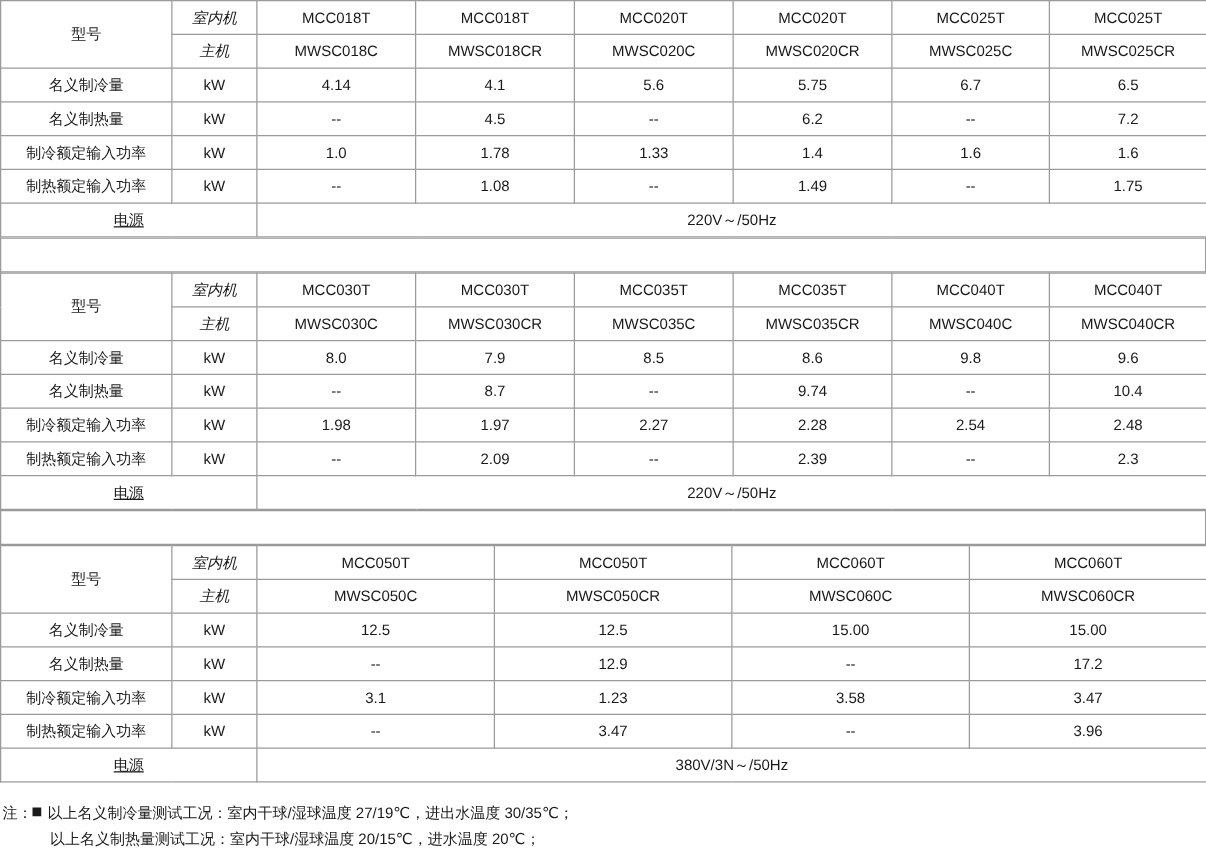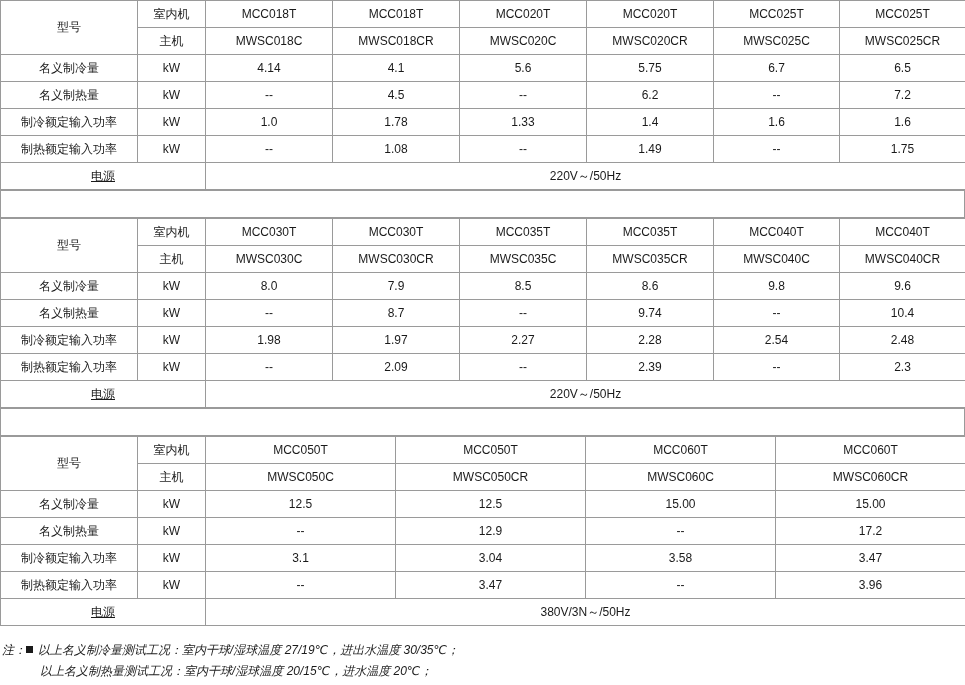--- a/index.html
+++ b/index.html
@@ -40,20 +40,21 @@
     font-size: 12px;
   }
   td.unit {
     background: #e8e8e8;
     width: 68px;
     font-size: 12px;
   }
   td.subhead {
     background: #e8e8e8;
     width: 68px;
+    font-style: italic;
   }
   td.model-label {
     background: #e8e8e8;
     width: 137px;
   }
   td.power-label {
     background: #e8e8e8;
     height: 32px;
     text-decoration: underline;
   }
@@ -72,21 +73,20 @@
   }
   .notes {
     margin-top: 14px;
     padding-left: 2px;
     font-size: 12px;
     line-height: 21px;
     color: #1a1a1a;
   }
   .note-line {
     white-space: nowrap;
-    font-style: italic;
   }
   .note-indent {
     padding-left: 38px;
   }
   .note-indent2 {
     padding-left: 38px;
   }
   .sq {
     display: inline-block;
     width: 7px;
@@ -312,21 +312,21 @@
         <td class="unit">kW</td>
         <td>--</td>
         <td>12.9</td>
         <td>--</td>
         <td>17.2</td>
       </tr>
       <tr>
         <td class="label">制冷额定输入功率</td>
         <td class="unit">kW</td>
         <td>3.1</td>
-        <td>3.04</td>
+        <td>1.23</td>
         <td>3.58</td>
         <td>3.47</td>
       </tr>
       <tr>
         <td class="label">制热额定输入功率</td>
         <td class="unit">kW</td>
         <td>--</td>
         <td>3.47</td>
         <td>--</td>
         <td>3.96</td>

